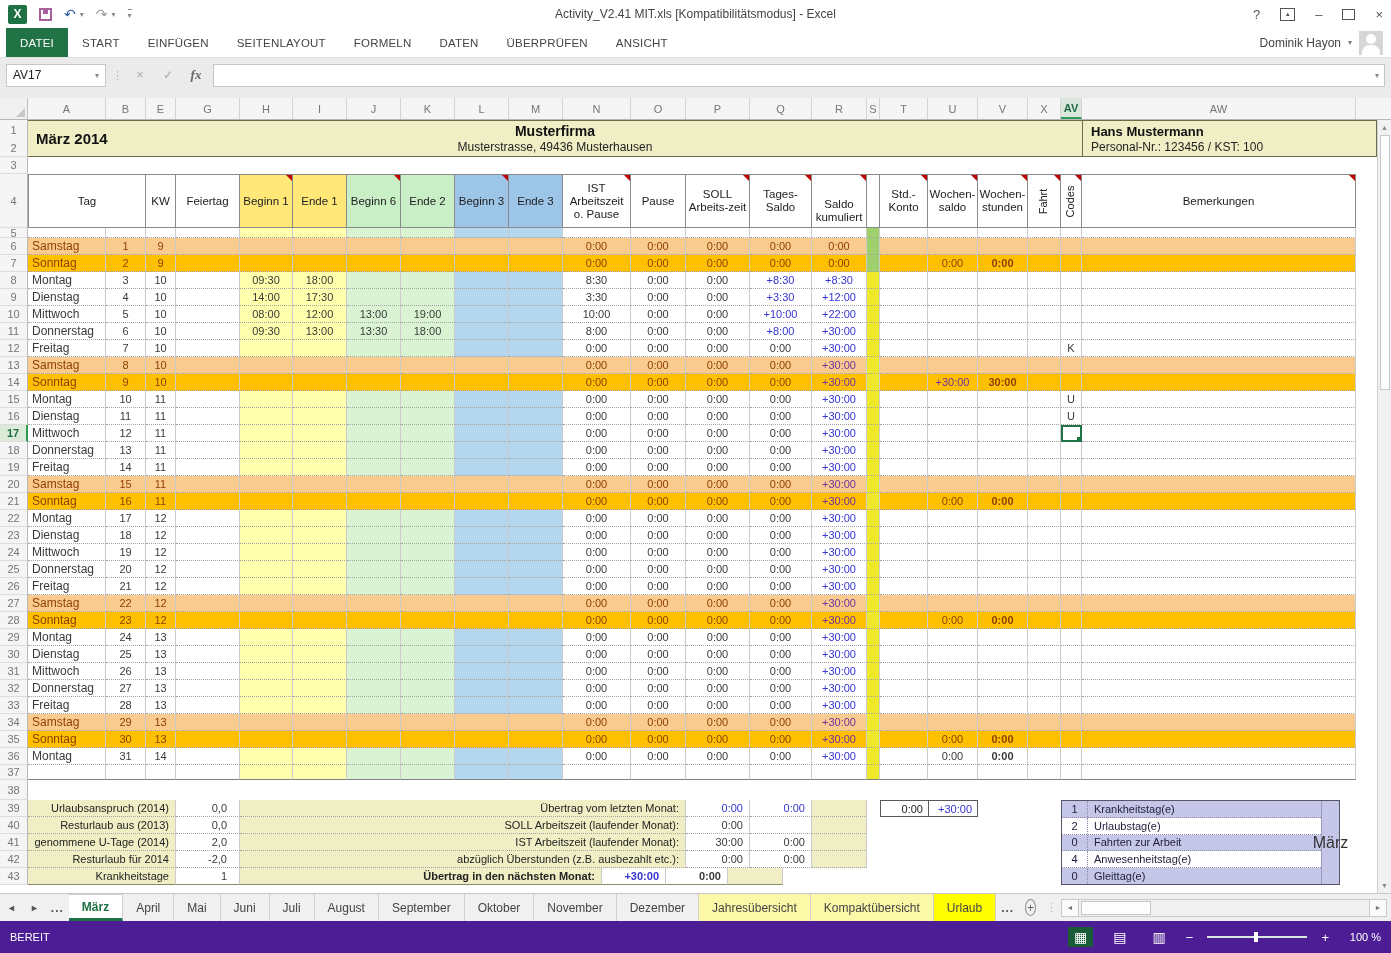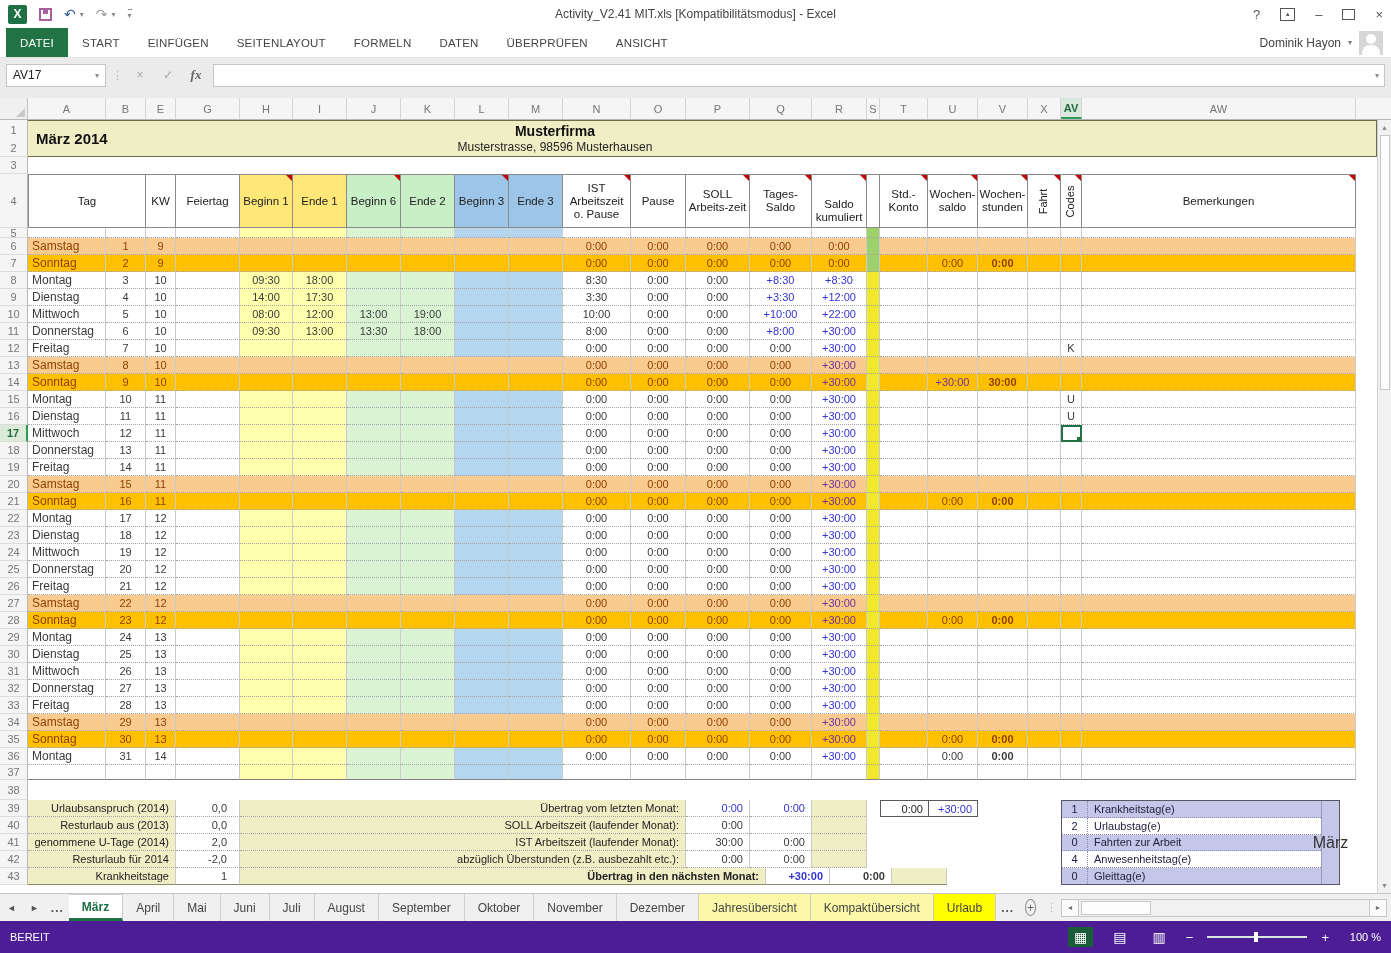--- a/index.html
+++ b/index.html
@@ -218,21 +218,25 @@
     <div id="grid">
         <div class="grow bandrow" style="height: 37px;">
           <div class="rh rh2" style="height: 37px;">
             <div style="height: 21px; display: flex; align-items: center;">1</div>
             <div style="height: 16px; display: flex; align-items: center;">2</div>
           </div>
           <div class="bandbody" style="background: rgb(240, 238, 197);">
             <div class="band-month">März 2014</div>
             <div class="band-center">
               <div class="band-company">Musterfirma</div>
-              <div class="band-address">Musterstrasse, 98596 Musterhausen</div>
+              <div class="band-address">Musterstrasse, 49436 Musterhausen</div>
+            </div>
+            <div class="band-emp">
+              <div class="nm">Hans Mustermann</div>
+              <div class="inf">Personal-Nr.: 123456 / KST: 100</div>
             </div>
           </div>
         </div>
         <div class="grow" style="height: 17px;">
           <div class="rh" style="height: 17px;">3</div>
           <div class="cell" style="width: 1328px; border-right: none; border-bottom: none;"></div>
         </div>
         <div class="grow" style="height: 54px;">
           <div class="rh" style="height: 54px;">4</div>
           <div class="hcell" style="width: 118px; height: 54px; border-left: 1px solid rgb(138, 138, 138);">
@@ -1177,21 +1181,21 @@
             <div class="cell ar sumlabel" style="width: 446px;">abzüglich Überstunden (z.B. ausbezahlt etc.):</div>
             <div class="cell ar" style="width: 64px;">0:00</div>
             <div class="cell ar" style="width: 62px;">0:00</div>
             <div class="cell sumlabel" style="width: 55px;"></div>
             <div style="flex: 1 1 0%;"></div>
           </div>
           <div class="grow" style="height: 17px;">
             <div class="rh" style="height: 17px;">43</div>
             <div class="cell ar sumlabel" style="width: 148px; border-bottom: 1px solid rgb(138, 138, 106);">Krankheitstage</div>
             <div class="cell ar" style="width: 64px; padding-right: 12px; border-bottom: 1px solid rgb(138, 138, 106);">1</div>
-            <div class="cell ar sumlabel bold" style="width: 526px; border-bottom: 1px solid rgb(138, 138, 106);">Übertrag in den nächsten Monat:</div>
+            <div class="cell ar sumlabel bold" style="width: 362px; border-bottom: 1px solid rgb(138, 138, 106);">Übertrag in den nächsten Monat:</div>
             <div class="cell ar bold" style="width: 64px; color: rgb(52, 52, 210); border-bottom: 1px solid rgb(138, 138, 106);">+30:00</div>
             <div class="cell ar bold" style="width: 62px; border-bottom: 1px solid rgb(138, 138, 106);">0:00</div>
             <div class="cell sumlabel" style="width: 55px; border-bottom: 1px solid rgb(138, 138, 106);"></div>
             <div style="flex: 1 1 0%;"></div>
           </div>
           <div class="tu-box">
             <div class="tcell">0:00</div>
             <div class="ucell">+30:00</div>
           </div>
           <div id="statspanel">

